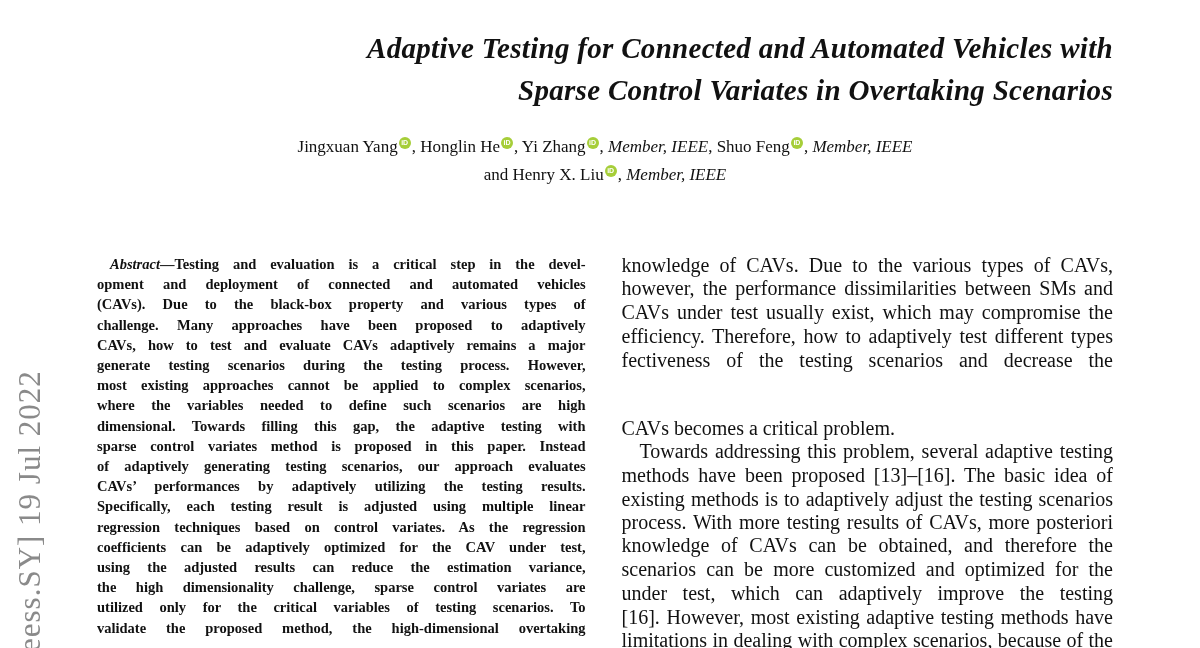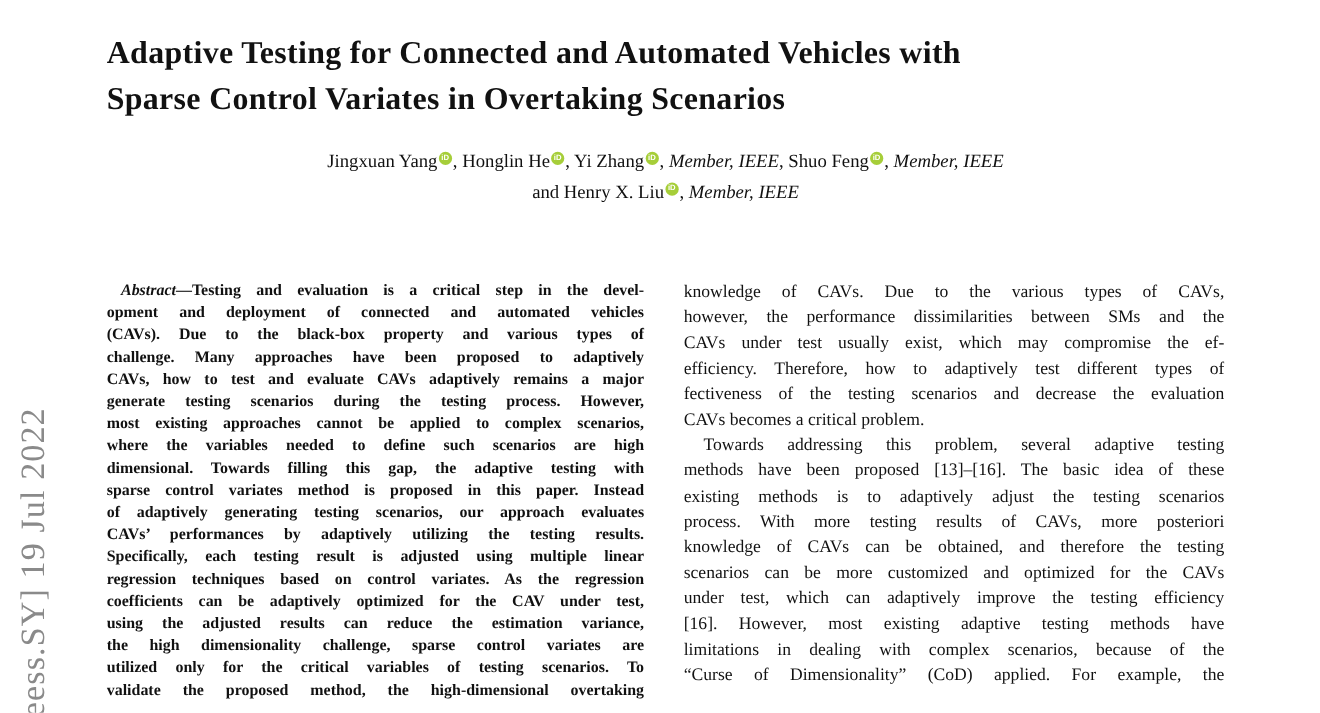--- a/index.html
+++ b/index.html
@@ -19,21 +19,22 @@
     transform-origin:0 0;
     transform:rotate(-90deg);
     white-space:nowrap;
     font-size:31px;
     letter-spacing:1px;
     color:#8a8a8a;
   }
   
   .title-block{
     position:absolute;left:97px;top:27px;width:1016px;
-    text-align:left;
+    text-align:right;
+    font-style:italic;
   }
   .title-line{
     font-size:29px;font-weight:bold;line-height:42px;letter-spacing:0.3px;
   }
   
   .authors-block{
     position:absolute;left:97px;top:133px;width:1016px;
     text-align:center;font-size:17px;line-height:28px;
   }
   .it{font-style:italic;}
@@ -48,31 +49,31 @@
     letter-spacing:0;
   }
   
   .columns{
     position:absolute;left:97px;top:254px;width:1016px;height:394px;
     display:flex;justify-content:space-between;
     overflow:hidden;
     gap:36px;
   }
   .col-left{width:497px;font-size:14.5px;font-weight:bold;line-height:20.2px;}
-  .col-right{width:500px;font-size:16px;line-height:23.2px;}
+  .col-right{width:500px;font-size:20px;line-height:23.2px;}
   .tline{
     text-align:justify;
     text-align-last:justify;
     text-justify:inter-word;
     white-space:normal;
     overflow:hidden;
     max-height:24px;
   }
   .col-left .tline{max-height:21px;}
-  .tline.pend{text-align-last:left;}
+  .tline.pend{text-align-last:left;margin-top:44px;}
   .tline.ind{text-indent:18px;}
   .abs-first{text-indent:13px;}
   .abs-label{font-style:italic;font-weight:bold;}
 </style>
 </head>
 <body>
 
 <div class="page">
 
   <div class="arxiv-stamp">eess.SY]  19 Jul 2022</div>

